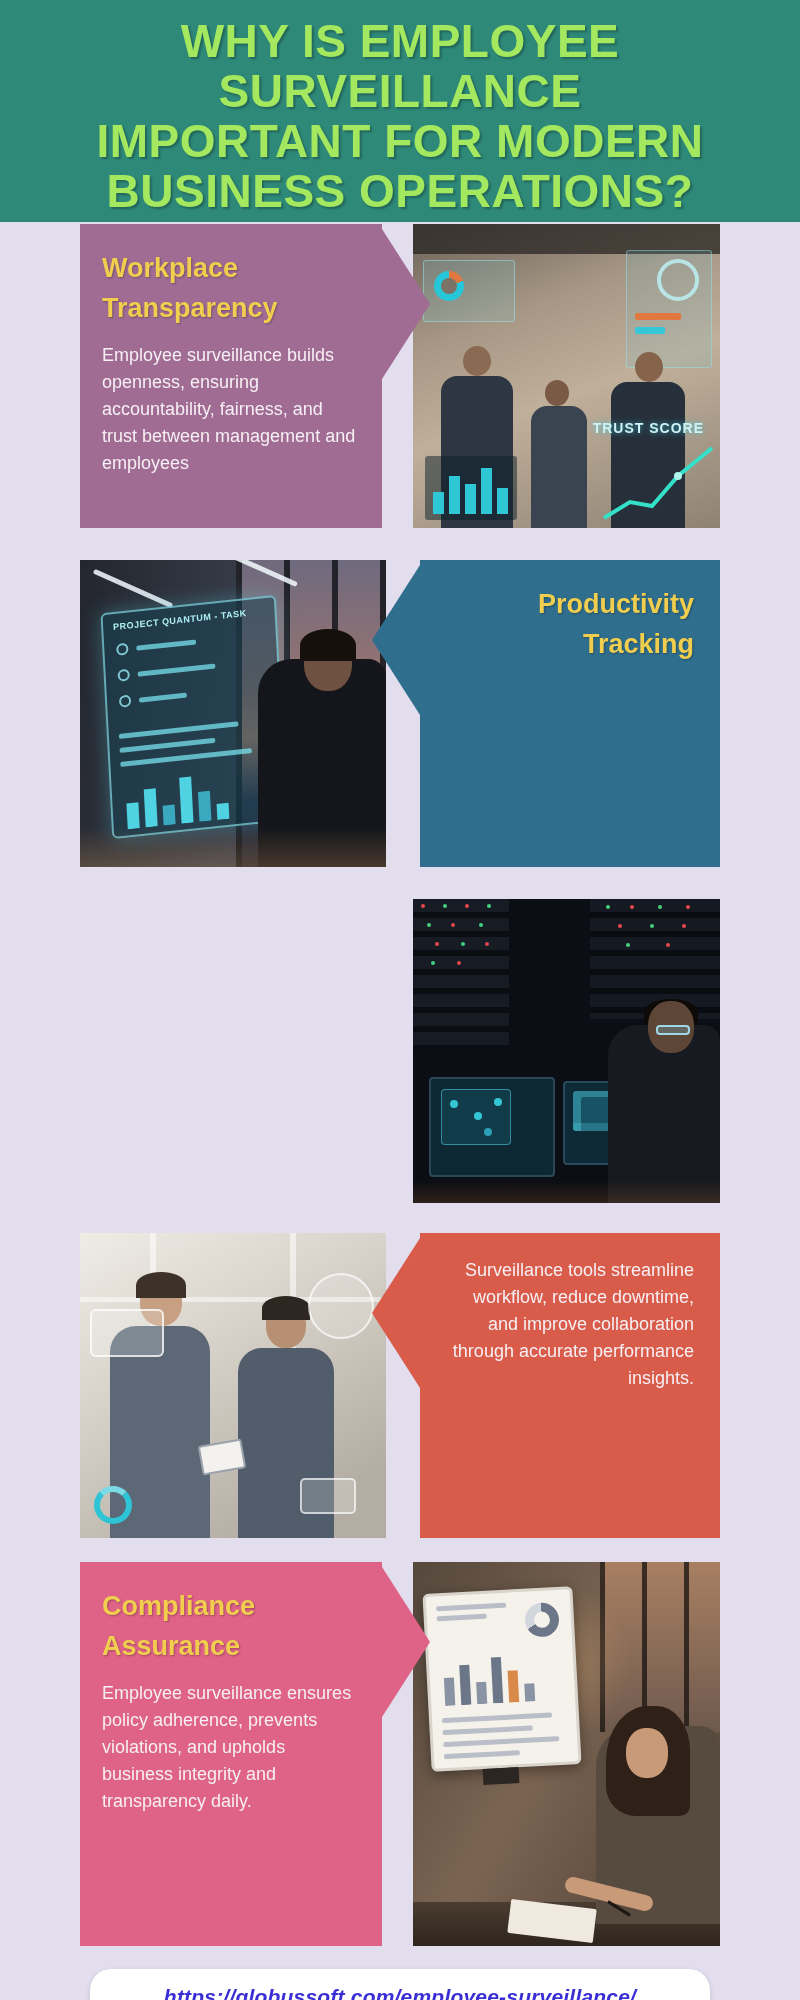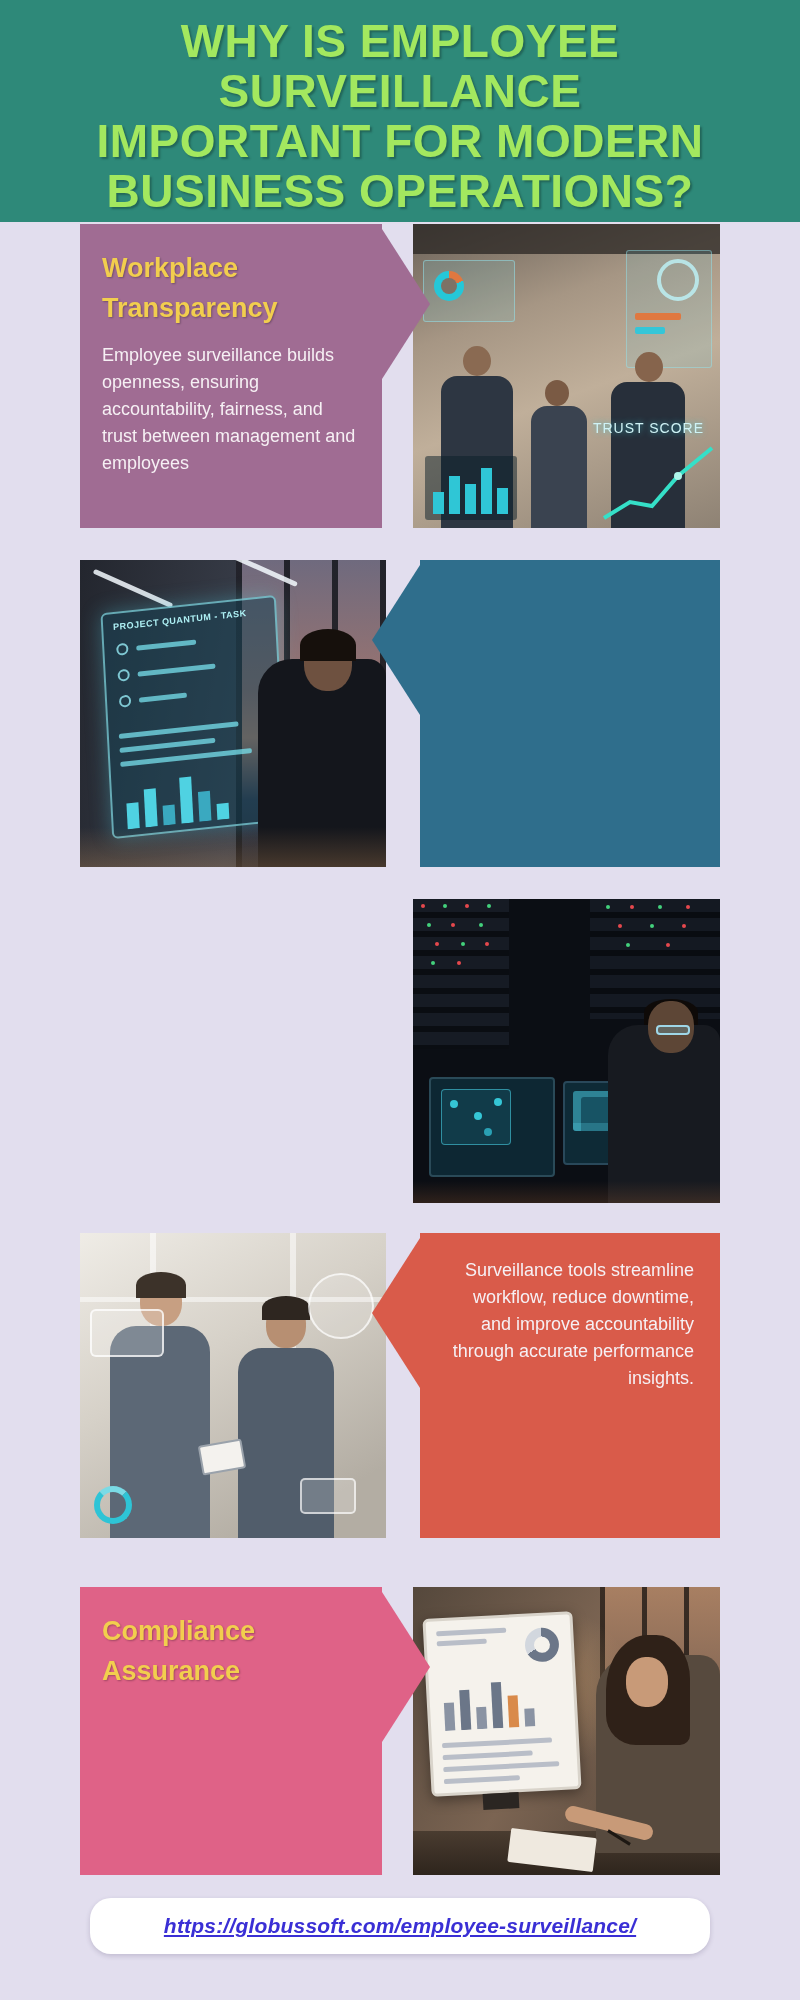--- a/index.html
+++ b/index.html
@@ -21,21 +21,21 @@
     color:#A3E85F; text-align:center; white-space:pre-line;
     text-shadow:2px 2px 2px rgba(20,60,52,.45);
     letter-spacing:.5px;
   }
   
   .row { position:relative; width:800px; }
   .r1 { height:304px; margin-top:2px;border-radius:18px; }
   .r2 { height:307px; margin-top:32px; }
   .r3 { height:304px; margin-top:32px; }
   .r4 { height:305px; margin-top:30px; }
-  .r5 { height:288px; margin-top:49px;padding-left:24px; }
+  .r5 { height:384px; margin-top:24px;padding-left:24px; }
 
   .card {
     position:absolute; top:0; bottom:0; z-index:2;
     padding:24px 22px;
   }
   .card.left  { left:80px;  width:302px; text-align:left; }
   .card.right { left:420px; width:300px; text-align:right; padding-right:26px; }
 
   .c1 { --cc:#A06C93; background:var(--cc); }
   .c2 { --cc:#2F6E8C; background:var(--cc); }
@@ -82,21 +82,21 @@
   .p1 .barO1,.p1 .barO2 { left:8px; height:7px; background:#e07840; border-radius:2px; }
   .p1 .barO1 { top:62px; width:46px; } .p1 .barO2 { top:76px; width:30px; background:#35c6d8; }
   .p1 .person { bottom:0; border-radius:16px 16px 0 0; }
   .p1 .m1 { left:28px;  width:72px; height:152px; background:#2d3642; }
   .p1 .m2 { left:118px; width:56px; height:122px; background:#3a4350; }
   .p1 .m3 { left:198px; width:74px; height:146px; background:#272f3a; }
   .p1 .head { border-radius:50%; }
   .p1 .h1 { left:50px;  bottom:152px; width:28px; height:30px; background:#8a6a52; }
   .p1 .h2 { left:132px; bottom:122px; width:24px; height:26px; background:#7a5a44; }
   .p1 .h3 { left:222px; bottom:146px; width:28px; height:30px; background:#86644c; }
-  .p1 .trust { right:16px; bottom:92px; color:#CFF3F6; font-size:14px; font-weight:normal; letter-spacing:1px; text-shadow:0 0 6px rgba(60,210,225,.8); }
+  .p1 .trust { right:16px; bottom:92px; color:#CFF3F6; font-size:14px; font-weight:bold; letter-spacing:1px; text-shadow:0 0 6px rgba(60,210,225,.8); }
   .p1 .chart { right:2px; bottom:2px; }
   .p1 .mini { left:12px; bottom:8px; width:92px; height:64px; background:rgba(10,30,40,.5); border-radius:3px; }
   .p1 .mini i { position:absolute; bottom:6px; width:11px; background:#2fc6d6; }
 
   
   .p2 { background:linear-gradient(100deg,#23262e,#3a3f4b 55%,#2c3038); }
   .p2 .win { right:0; top:0; width:150px; height:100%;
              background:linear-gradient(#6f6a7e 0%,#9a7470 42%,#c08a72 58%,#31364a 78%,#23262e 100%); }
   .p2 .mull { right:0; top:0; width:150px; height:100%;
               background:repeating-linear-gradient(90deg, rgba(20,22,28,.85) 0 6px, transparent 6px 48px); }
@@ -262,20 +262,22 @@
         <rect x="76" y="26" width="12" height="30" fill="#3aa9c0"></rect>
           <rect x="94" y="40" width="12" height="16" fill="#4fd2e2"></rect>
       </svg>
     </div>
     <div class="man"></div>
     <div class="mhead"></div>
     <div class="mhair"></div>
     <div class="deskGlow"></div>
   </div>
   <div class="card right c2">
+    <div class="card-title">Productivity
+Tracking</div>
     <span class="arrow to-left"></span>
   </div>
 </div>
 
 <div class="row r3">
   <div class="photo right p3">
     <div class="rackL"></div>
     <div class="rackR"></div>
     <div class="leds"></div>
     <div class="ledsR"></div>
@@ -306,29 +308,30 @@
     <div class="pb"></div>
     <div class="pbHead"></div>
     <div class="pbHair"></div>
     <div class="tab"></div>
     <div class="hud1"></div>
     <div class="hud2"></div>
     <div class="hud3"></div>
     <div class="dn"></div>
   </div>
   <div class="card right c4">
-    <div class="card-body">Surveillance tools streamline workflow, reduce downtime, and improve accountability through accurate performance insights.</div>
+    <div class="card-body">Surveillance tools streamline workflow, reduce downtime, and improve collaboration through accurate performance insights.</div>
     <span class="arrow to-left"></span>
   </div>
 </div>
 
 <div class="row r5">
   <div class="card left c5">
     <div class="card-title">Compliance
 Assurance</div>
+    <div class="card-body">Employee surveillance ensures policy adherence, prevents violations, and upholds business integrity and transparency daily.</div>
     <span class="arrow to-right"></span>
   </div>
   <div class="photo right p5">
     <div class="winA"></div>
     <div class="winM"></div>
     <div class="glow"></div>
     <div class="mon">
       <div class="tl" style="top:10px;width:70px"></div>
       <div class="tl" style="top:20px;width:50px"></div>
       <div class="donut5"></div>

